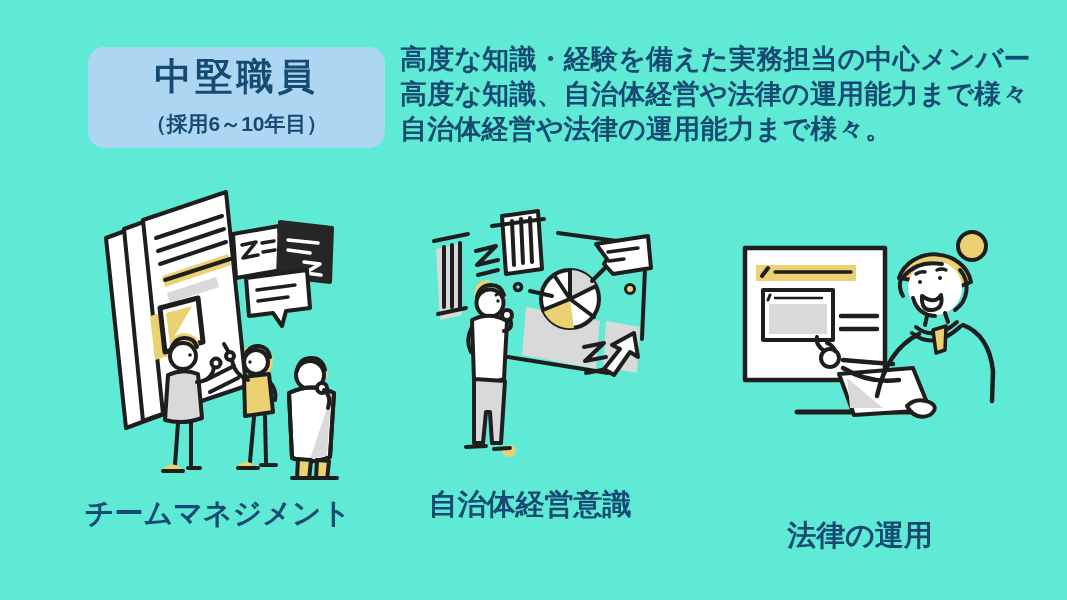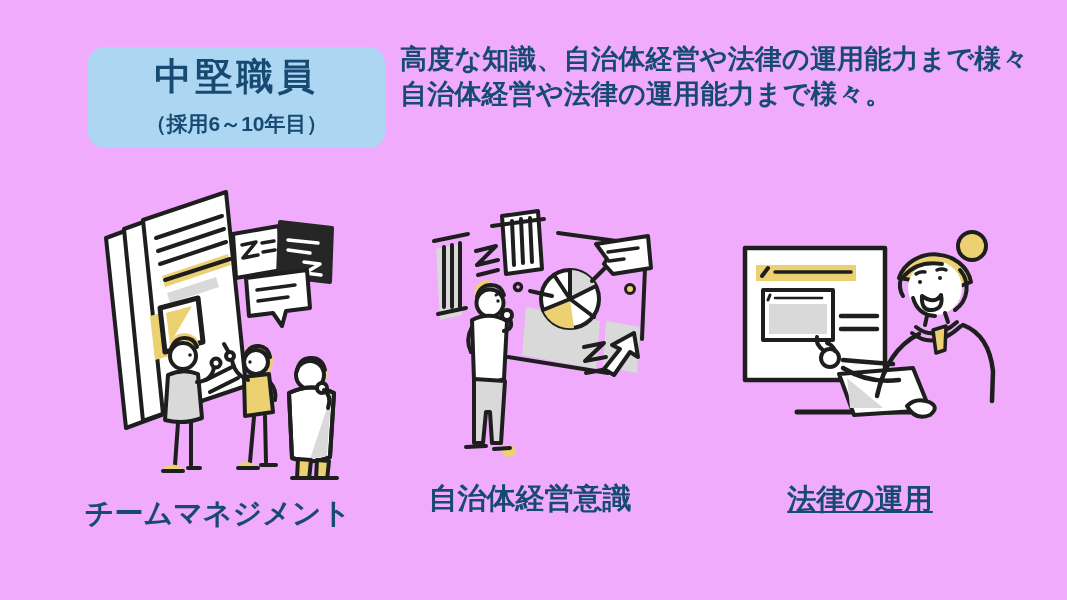--- a/index.html
+++ b/index.html
@@ -1,17 +1,17 @@
 <!DOCTYPE html>
 <html><head>
 <meta charset="utf-8">
 <style>
   html,body{margin:0;padding:0;background:#ffffff;}
   .page{
-    position:relative;width:1067px;height:600px;background:#f0abfc;overflow:hidden;
+    position:relative;width:1067px;height:600px;background:#5eead4;overflow:hidden;
     font-family:"Liberation Sans",sans-serif;color:#174a73;
   }
   
   .badge{
     position:absolute;left:88px;top:47px;width:297px;height:101px;
     background:#acd6f2;border-radius:16px;
     display:flex;flex-direction:column;align-items:center;justify-content:center;
   }
   .badge-title{font-size:37px;font-weight:bold;letter-spacing:4px;line-height:1.1;}
   .badge-subtitle{font-size:21px;font-weight:bold;margin-top:12px;letter-spacing:0px;}
@@ -20,35 +20,36 @@
     position:absolute;left:400px;top:42px;width:650px;
     font-size:27px;font-weight:bold;line-height:35px;letter-spacing:0.2px;
   }
   
   .skill{position:absolute;display:flex;flex-direction:column;align-items:center;}
   .skill-1{left:84px;top:172px;width:268px;}
   .skill-2{left:402px;top:189px;width:256px;}
   .skill-3{left:716px;top:212px;width:288px;}
   .skill-label{font-size:29px;font-weight:bold;white-space:nowrap;color:#174a73;}
   .skill-1 .skill-label{margin-top:14px;}
-  .skill-2 .skill-label{margin-top:2px;}
-  .skill-3 .skill-label{margin-top:20px;text-decoration:underline;}
+  .skill-2 .skill-label{margin-top:8px;}
+  .skill-3 .skill-label{margin-top:56px;}
   .illus{display:block;}
 </style>
 </head>
 <body>
 
 <div class="page">
 
   <div class="badge">
     <div class="badge-title">中堅職員</div>
     <div class="badge-subtitle">（採用6～10年目）</div>
   </div>
 
   <div class="desc">
+    <div class="desc-line">高度な知識・経験を備えた実務担当の中心メンバー</div>
     <div class="desc-line">高度な知識、自治体経営や法律の運用能力まで様々</div>
     <div class="desc-line">自治体経営や法律の運用能力まで様々。</div>
   </div>
 
   <div class="skill skill-1">
     <svg class="illus" width="260" height="308" viewBox="0 0 260 308">
       <g stroke="#1e1e1e" stroke-width="4" stroke-linecap="round" stroke-linejoin="round" fill="none">
 
         <path fill="#ffffff" d="M18,66 L94,38 L114,228 L38,256 Z"></path>
         <path fill="#ffffff" d="M36,57 L114,29 L133,221 L55,249 Z"></path>

